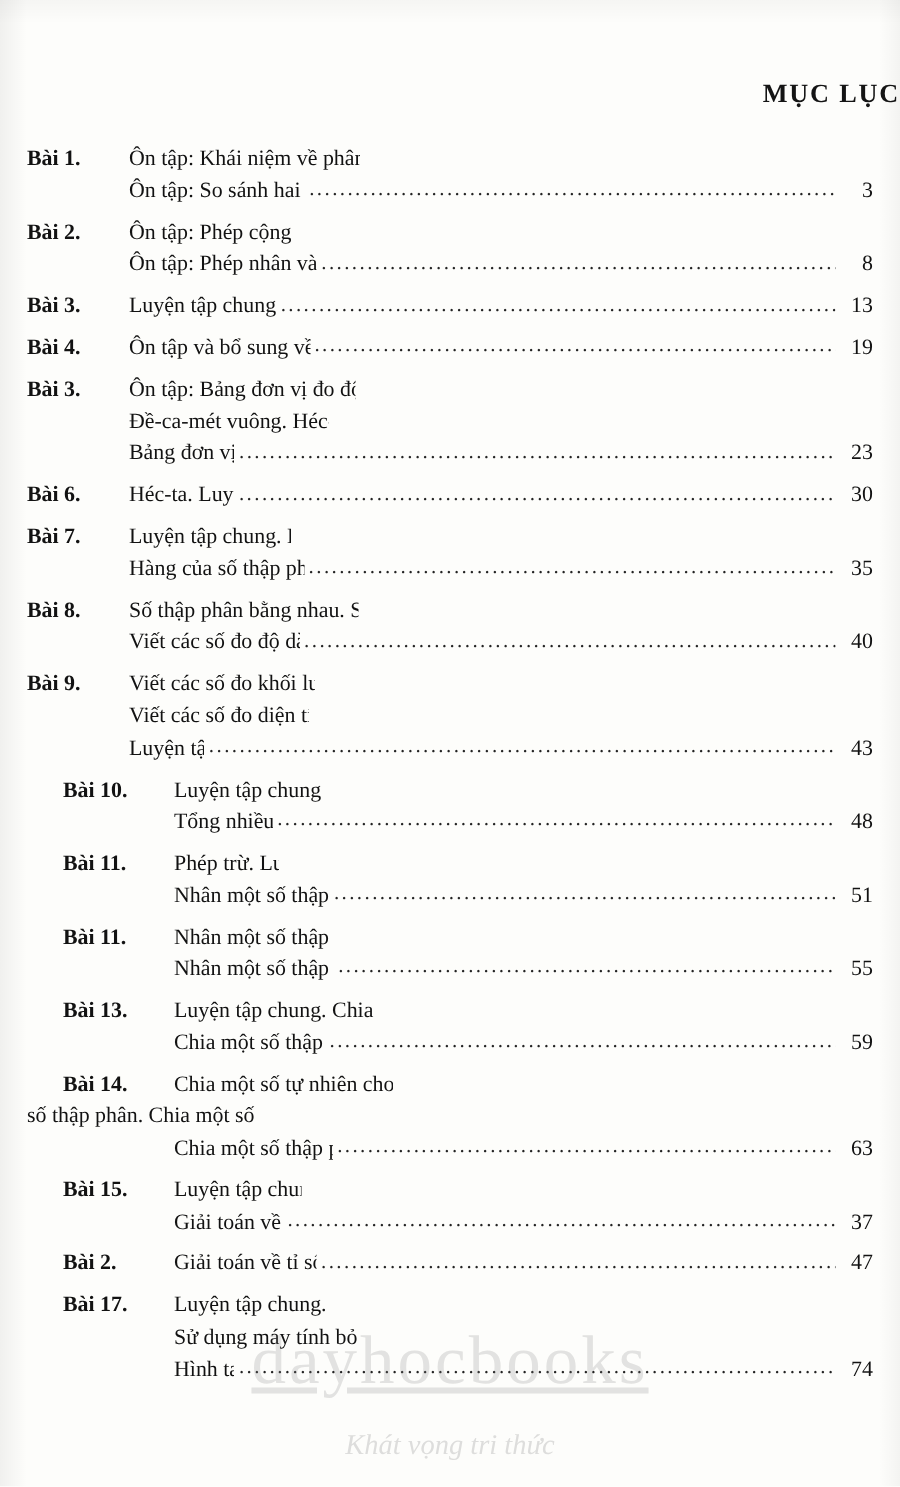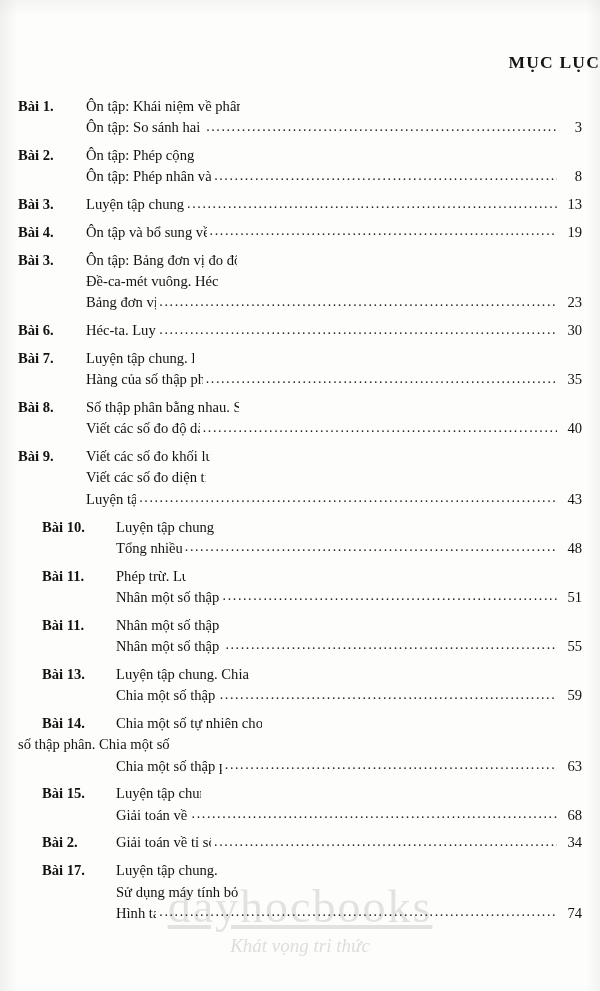--- a/index.html
+++ b/index.html
@@ -106,21 +106,21 @@
     user-select: none;
   }
   .wm-main {
     font-size: 46px;
     letter-spacing: 2px;
     color: rgba(130,130,130,0.22);
     font-family: "Liberation Serif", serif;
     text-decoration: underline;
   }
   .wm-sub {
-    margin-top: 2px;
+    margin-top: 20px;
     font-size: 19px;
     color: rgba(130,130,130,0.26);
     font-family: "Liberation Serif", serif;
     font-style: italic;
   }
 </style>
 </head>
 <body>
 
 <div class="page"></div>
@@ -327,29 +327,29 @@
       <div class="line nodots">
         <span class="lbl w">Bài 15.</span>
         <span class="txt">Luyện tập chung. Tỉ số phần trăm</span>
         <span class="dots">................................................................................................................................................................</span>
         <span class="pg"></span>
       </div>
       <div class="line">
         <span class="lbl w">&nbsp;</span>
         <span class="txt">Giải toán về tỉ số phần trăm</span>
         <span class="dots">................................................................................................................................................................</span>
-        <span class="pg">68</span>
+        <span class="pg">37</span>
       </div>
     </div>
     <div class="entry">
       <div class="line">
         <span class="lbl w">Bài 2.</span>
         <span class="txt">Giải toán về tỉ số phần trăm (tiếp theo)</span>
         <span class="dots">................................................................................................................................................................</span>
-        <span class="pg">34</span>
+        <span class="pg">47</span>
       </div>
     </div>
     <div class="entry">
       <div class="line nodots">
         <span class="lbl w">Bài 17.</span>
         <span class="txt">Luyện tập chung. Giới thiệu máy tính bỏ túi</span>
         <span class="dots">................................................................................................................................................................</span>
         <span class="pg"></span>
       </div>
       <div class="line nodots">

